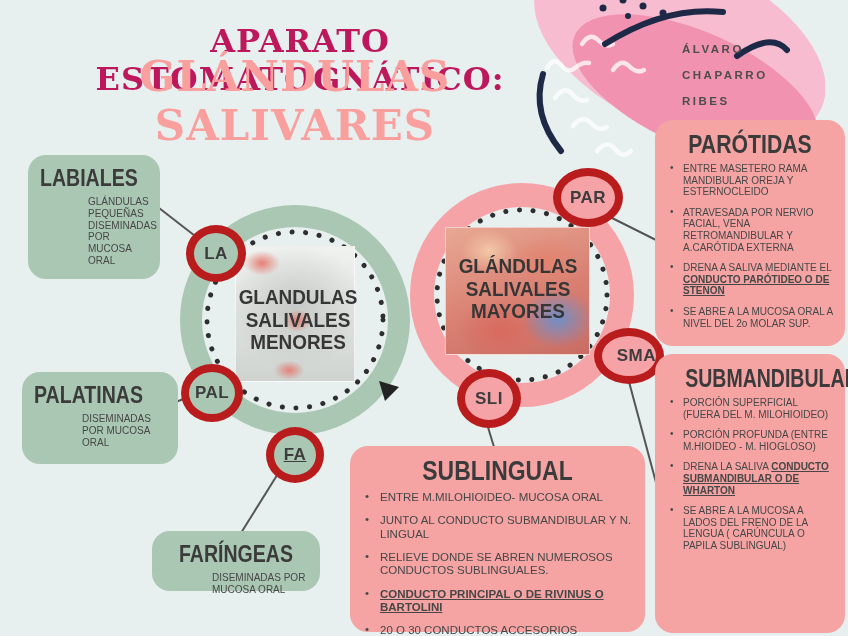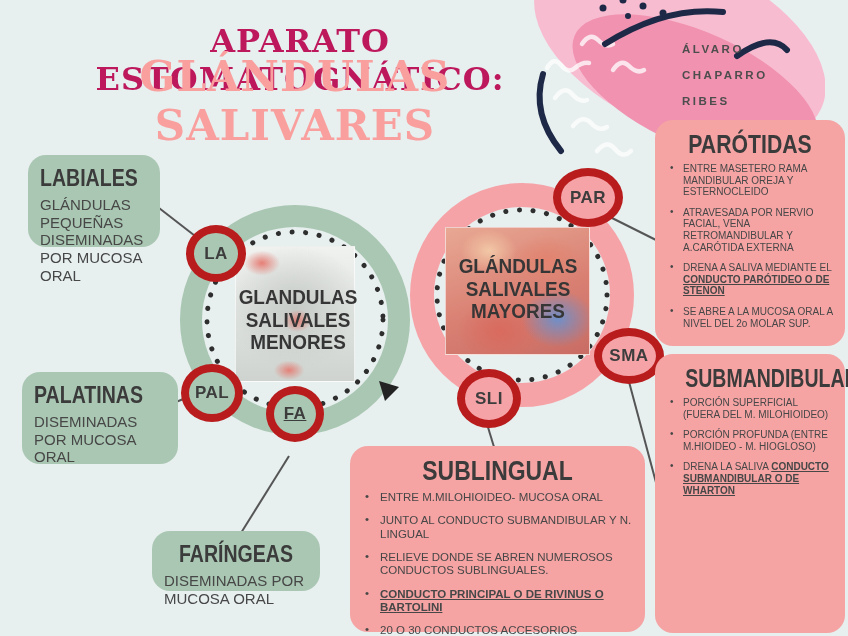--- a/index.html
+++ b/index.html
@@ -63,38 +63,38 @@
   
   .node{
     border-radius:50%;box-sizing:border-box;border:8px solid #b91c1c;
     display:flex;align-items:center;justify-content:center;
     font-weight:bold;font-size:17px;color:#3d3d3d;letter-spacing:.5px;
   }
   .node-green{background:#a9c7b2;}
   .node-pink{background:#f6a3a8;}
   .n-la {left:186px;top:225px;width:60px;height:57px;text-align:center;}
   .n-pal{left:181px;top:364px;width:62px;height:58px;}
-  .n-fa {left:266px;top:386px;width:58px;height:56px;text-decoration:underline;}
+  .n-fa {left:266px;top:427px;width:58px;height:56px;text-decoration:underline;}
   .n-par{left:553px;top:168px;width:70px;height:59px;}
-  .n-sma{left:594px;top:328px;width:70px;height:56px;}
+  .n-sma{left:594px;top:328px;width:70px;height:56px;justify-content:flex-end;}
   .n-sli{left:457px;top:369px;width:64px;height:59px;}
 
   
   .box{box-sizing:border-box;border-radius:18px;padding:10px 12px;}
   .box-green{background:#a9c7b2;}
   .box-pink{background:#f5a3a3;}
   .box-title{
     font-weight:bold;color:#3b3b3b;white-space:nowrap;
     transform:scaleX(.85);transform-origin:center;
     margin:0 0 4px 0;
   }
   .box-title.left{transform-origin:left;}
-  .box-body{font-size:15px;line-height:1.18;color:#474747;}
-
-  .b-labiales {left:28px; top:155px;width:132px;height:92px;}
+  .box-body{font-size:10px;line-height:1.18;color:#474747;margin-left:48px;}
+
+  .b-labiales {left:28px; top:155px;width:132px;height:124px;}
   .b-palatinas{left:22px; top:372px;width:156px;height:92px;}
   .b-faringeas{left:152px;top:531px;width:168px;height:60px;}
   .b-parotidas{left:655px;top:120px;width:190px;height:226px;}
   .b-submandibular{left:655px;top:354px;width:190px;height:279px;}
   .b-sublingual{left:350px;top:446px;width:295px;height:186px;}
 
   .t-labiales,.t-palatinas,.t-faringeas{font-size:23px;}
   .t-faringeas{text-align:center;}
   .t-parotidas{font-size:25px;text-align:center;}
   .t-submandibular{font-size:25px;text-align:center;transform:scaleX(.78);}
@@ -210,20 +210,21 @@
         <li><span>DRENA A SALIVA MEDIANTE EL </span><span class="u">CONDUCTO PARÓTIDEO O DE STENON</span></li>
         <li><span>SE ABRE A LA MUCOSA ORAL A NIVEL DEL 2o MOLAR SUP.</span></li>
       </ul>
   </div>
   <div class="abs box box-pink b-submandibular">
     <div class="box-title t-submandibular">SUBMANDIBULAR</div>
     <ul class="bullets">
         <li><span>PORCIÓN SUPERFICIAL (FUERA DEL M. MILOHIOIDEO)</span></li>
         <li><span>PORCIÓN PROFUNDA (ENTRE M.HIOIDEO - M. HIOGLOSO)</span></li>
         <li><span>DRENA LA SALIVA </span><span class="u">CONDUCTO SUBMANDIBULAR O DE WHARTON</span></li>
+        <li><span>SE ABRE A LA MUCOSA A LADOS DEL FRENO DE LA LENGUA ( CARÚNCULA O PAPILA SUBLINGUAL)</span></li>
       </ul>
   </div>
   <div class="abs box box-pink b-sublingual">
     <div class="box-title t-sublingual">SUBLINGUAL</div>
     <ul class="bullets">
         <li><span>ENTRE M.MILOHIOIDEO- MUCOSA ORAL</span></li>
         <li><span>JUNTO AL CONDUCTO SUBMANDIBULAR Y N. LINGUAL</span></li>
         <li><span>RELIEVE DONDE SE ABREN NUMEROSOS CONDUCTOS SUBLINGUALES.</span></li>
         <li><span class="u">CONDUCTO PRINCIPAL O DE RIVINUS O BARTOLINI</span></li>
         <li><span>20 O 30 CONDUCTOS ACCESORIOS</span></li>

